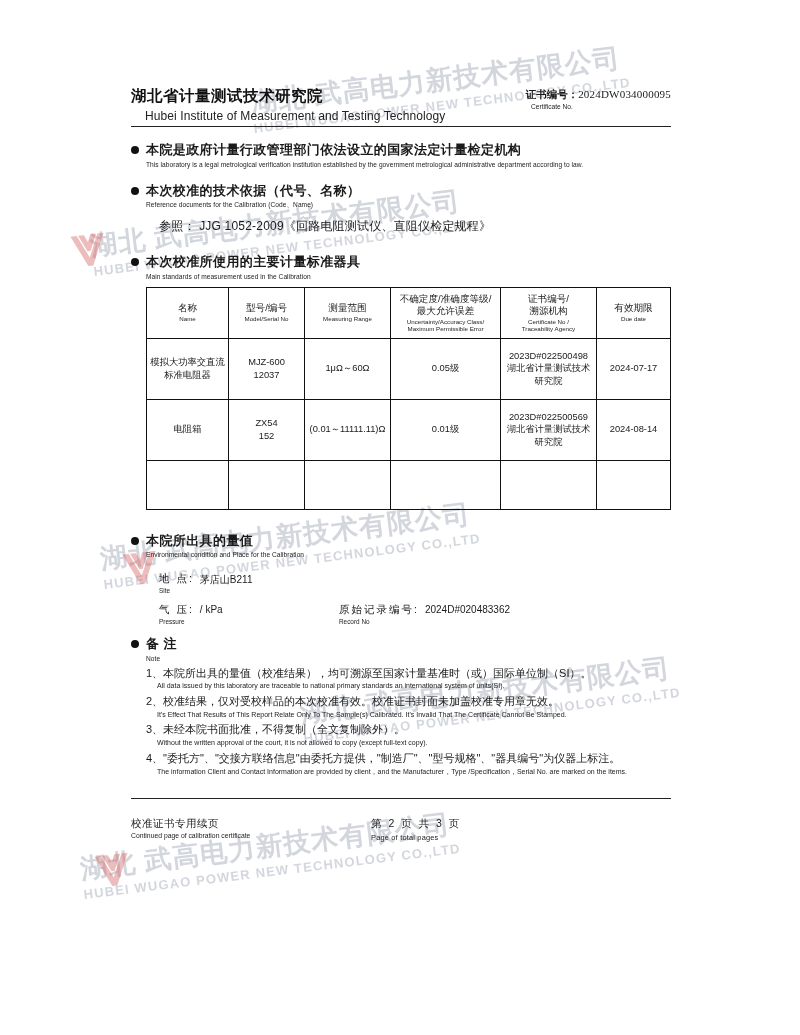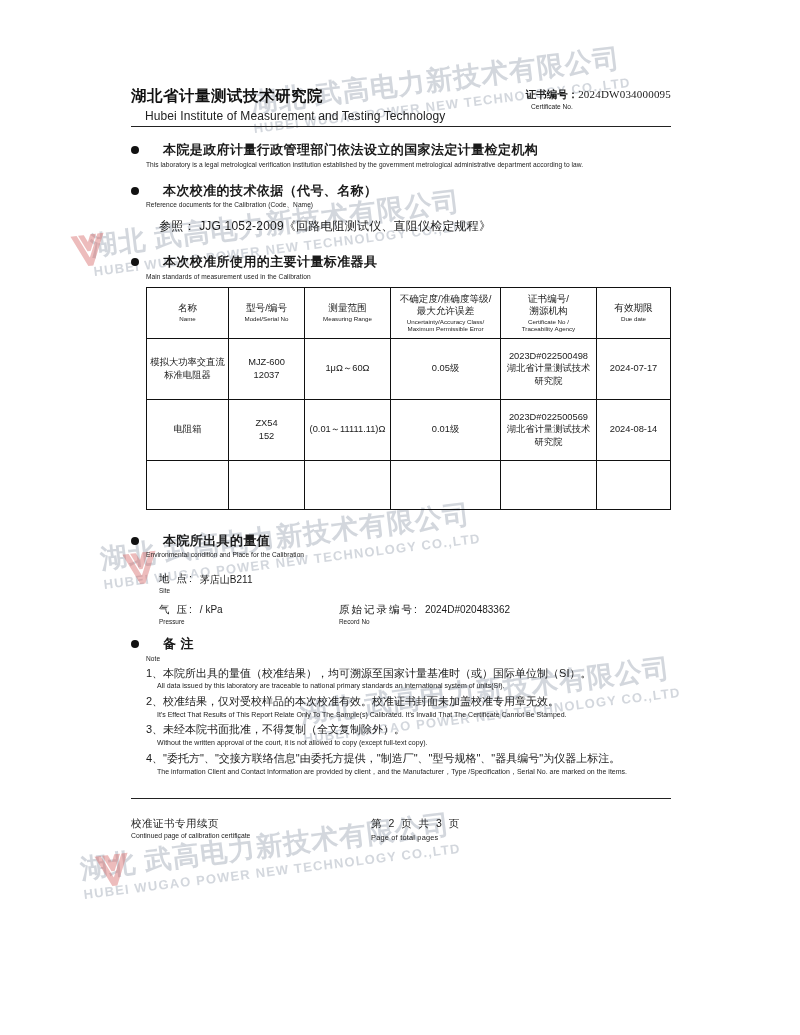--- a/index.html
+++ b/index.html
@@ -112,21 +112,21 @@
     font-size: 11px;
     font-family: "Liberation Serif", serif;
     letter-spacing: 0.2px;
   }
 
   
   .section { margin-top: 14px; position: relative; }
   .bullet-row {
     display: flex;
     align-items: flex-start;
-    gap: 24px;
+    gap: 7px;
   }
   .dot {
     width: 8px; height: 8px;
     border-radius: 50%;
     background: #111;
     margin-top: 5px;
     flex: none;
   }
   .sec-title-cn {
     font-size: 13px;

